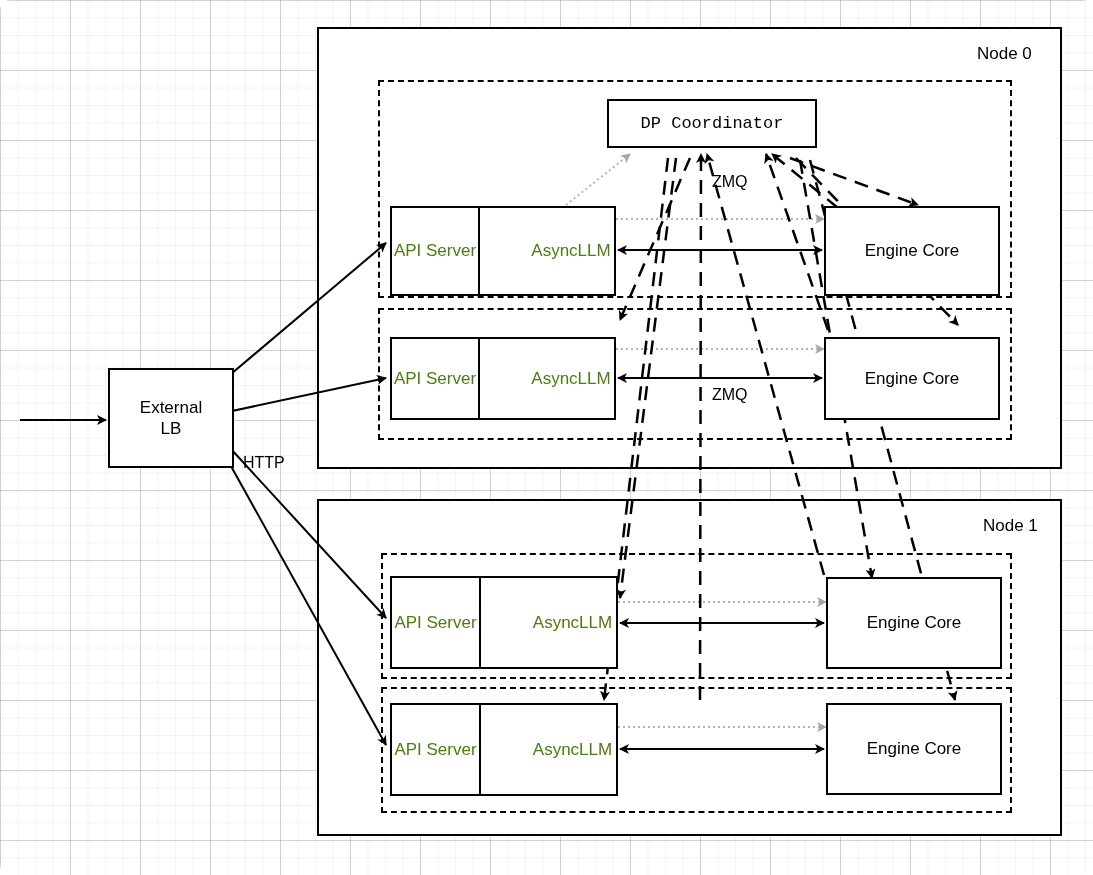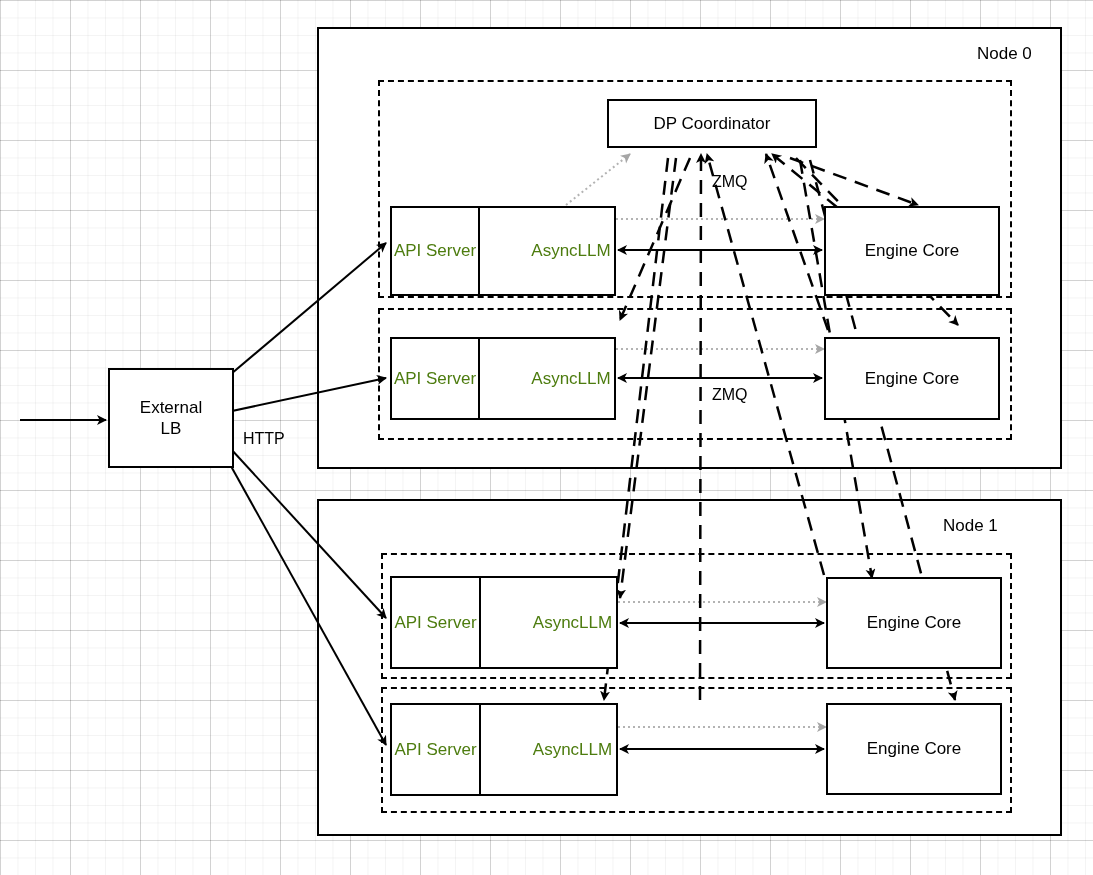--- a/index.html
+++ b/index.html
@@ -13,20 +13,21 @@
     position: relative;
     width: 1093px; height: 875px;
     background-color: #ffffff;
     background-image:
       linear-gradient(to right, rgba(0,0,0,0.045) 1px, transparent 1px),
       linear-gradient(to bottom, rgba(0,0,0,0.045) 1px, transparent 1px),
       linear-gradient(to right, rgba(0,0,0,0.14) 1px, transparent 1px),
       linear-gradient(to bottom, rgba(0,0,0,0.14) 1px, transparent 1px);
     background-size: 17.5px 17.5px, 17.5px 17.5px, 70px 70px, 70px 70px;
     background-position: 0 0, 0 0, 0 0, 0 0;
+    border-radius: 10px;
   }
   svg.layer {
     position: absolute; left: 0; top: 0;
     width: 1093px; height: 875px;
     overflow: visible;
   }
   .box {
     position: absolute;
     box-sizing: border-box;
     background: #ffffff;
@@ -88,21 +89,21 @@
 </style>
 </head>
 <body>
 
 <div id="canvas">
 
   <div class="node-box" style="left:317px; top:27px; width:745px; height:442px;"></div>
   <div class="node-box" style="left:317px; top:499px; width:745px; height:337px;"></div>
 
   <div class="node-label" style="left:977px; top:44px;">Node 0</div>
-  <div class="node-label" style="left:943px; top:516px;">Node 1</div>
+  <div class="node-label" style="left:983px; top:516px;">Node 1</div>
 
   <div class="dashed-group" style="left:378px; top:80px; width:634px; height:218px;"></div>
   <div class="dashed-group" style="left:378px; top:308px; width:634px; height:132px;"></div>
   <div class="dashed-group" style="left:381px; top:553px; width:631px; height:126px;"></div>
   <div class="dashed-group" style="left:381px; top:687px; width:631px; height:126px;"></div>
 
   <svg class="layer" viewBox="0 0 1093 875">
     <defs>
       <marker id="arrowBlack" markerWidth="12" markerHeight="12" refX="9" refY="5" orient="auto" markerUnits="userSpaceOnUse">
         <path d="M0,0 L10,5 L0,10 L2.6,5 Z" fill="#000000"></path>
@@ -148,23 +149,23 @@
     <line x1="810" y1="160" x2="955" y2="700" stroke="#000000" stroke-width="2.5" stroke-dasharray="14 9" marker-end="url(#arrowBlack)"></line>
     <line x1="690" y1="158" x2="620" y2="320" stroke="#000000" stroke-width="2.5" stroke-dasharray="14 9" marker-end="url(#arrowBlack)"></line>
     <line x1="676" y1="158" x2="620" y2="598" stroke="#000000" stroke-width="2.5" stroke-dasharray="14 9" marker-end="url(#arrowBlack)"></line>
     <line x1="668" y1="158" x2="604" y2="700" stroke="#000000" stroke-width="2.5" stroke-dasharray="14 9" marker-end="url(#arrowBlack)"></line>
   </svg>
 
   <div class="box" style="left:108px; top:368px; width:126px; height:100px; flex-direction:column;">
     <span>External</span>
     <span>LB</span>
   </div>
-  <div class="edge-label" style="left:243px; top:430px;">HTTP</div>
-
-  <div class="box" style="left:607px; top:99px; width:210px; height:49px;">
+  <div class="edge-label" style="left:243px; top:454px;">HTTP</div>
+
+  <div class="box" style="left:607px; top:99px; width:210px; height:49px;font-family:Liberation Mono, monospace;">
     <span>DP Coordinator</span>
   </div>
 
   <div class="split-box" style="left:390px; top:206px; width:226px; height:90px;">
     <div class="split-half">API Server</div>
     <div class="split-half right">AsyncLLM</div>
   </div>
   <div class="box" style="left:824px; top:206px; width:176px; height:90px;">
     <span>Engine Core</span>
   </div>

